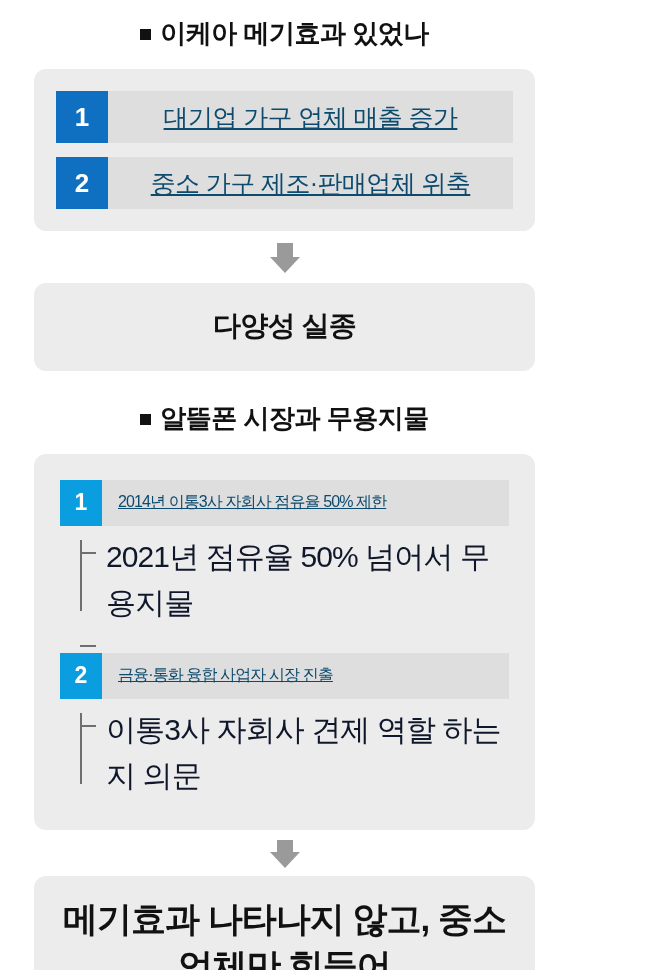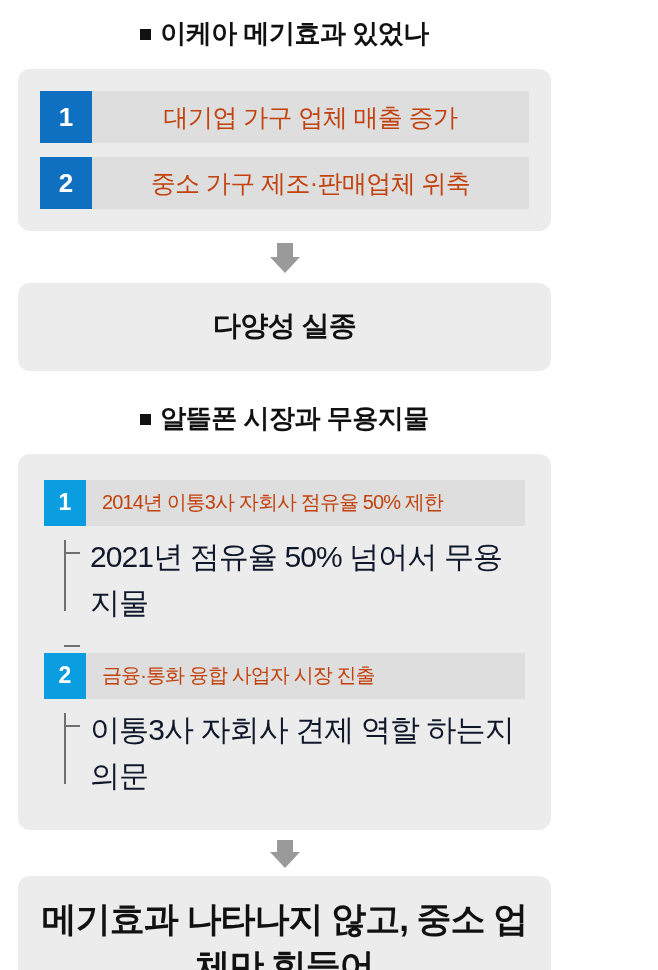--- a/index.html
+++ b/index.html
@@ -12,21 +12,21 @@
     height: 970px;
     font-family: "Liberation Sans", sans-serif;
     color: #111111;
     position: relative;
     overflow: hidden;
   }
   .page {
     width: 569px;
     height: 970px;
     box-sizing: border-box;
-    padding: 0 18px;
+    padding: 0 34px;
     position: relative;
   }
 
   
   .section-title {
     text-align: center;
     font-size: 26px;
     font-weight: bold;
     letter-spacing: -0.5px;
     color: #111111;
@@ -75,21 +75,22 @@
   }
   .num-badge.cyan { background: #0a9de0; }
   .row-body {
     flex: 1;
     background: #dedede;
     display: flex;
     align-items: center;
     justify-content: center;
     font-size: 25px;
     letter-spacing: -0.6px;
-    color: #c2410c;
+    color: #0c4a6e;
+    text-decoration: underline;
   }
 
   
   .arrow-wrap {
     display: flex;
     justify-content: center;
     align-items: center;
   }
   .arrow-stem {
     width: 16px;
@@ -125,21 +126,21 @@
   .group + .group { margin-top: 26px; }
   .group-head {
     display: flex;
     align-items: stretch;
     height: 46px;
   }
   .group-head .num-badge { width: 42px; min-width: 42px; font-size: 23px; }
   .group-head .row-body {
     justify-content: flex-start;
     padding-left: 16px;
-    font-size: 20px;
+    font-size: 16px;
     letter-spacing: -0.9px;
   }
 
   .sub-list {
     margin-top: 8px;
     margin-left: 20px;
     position: relative;
     padding-left: 26px;
   }
   .sub-list .vline {

